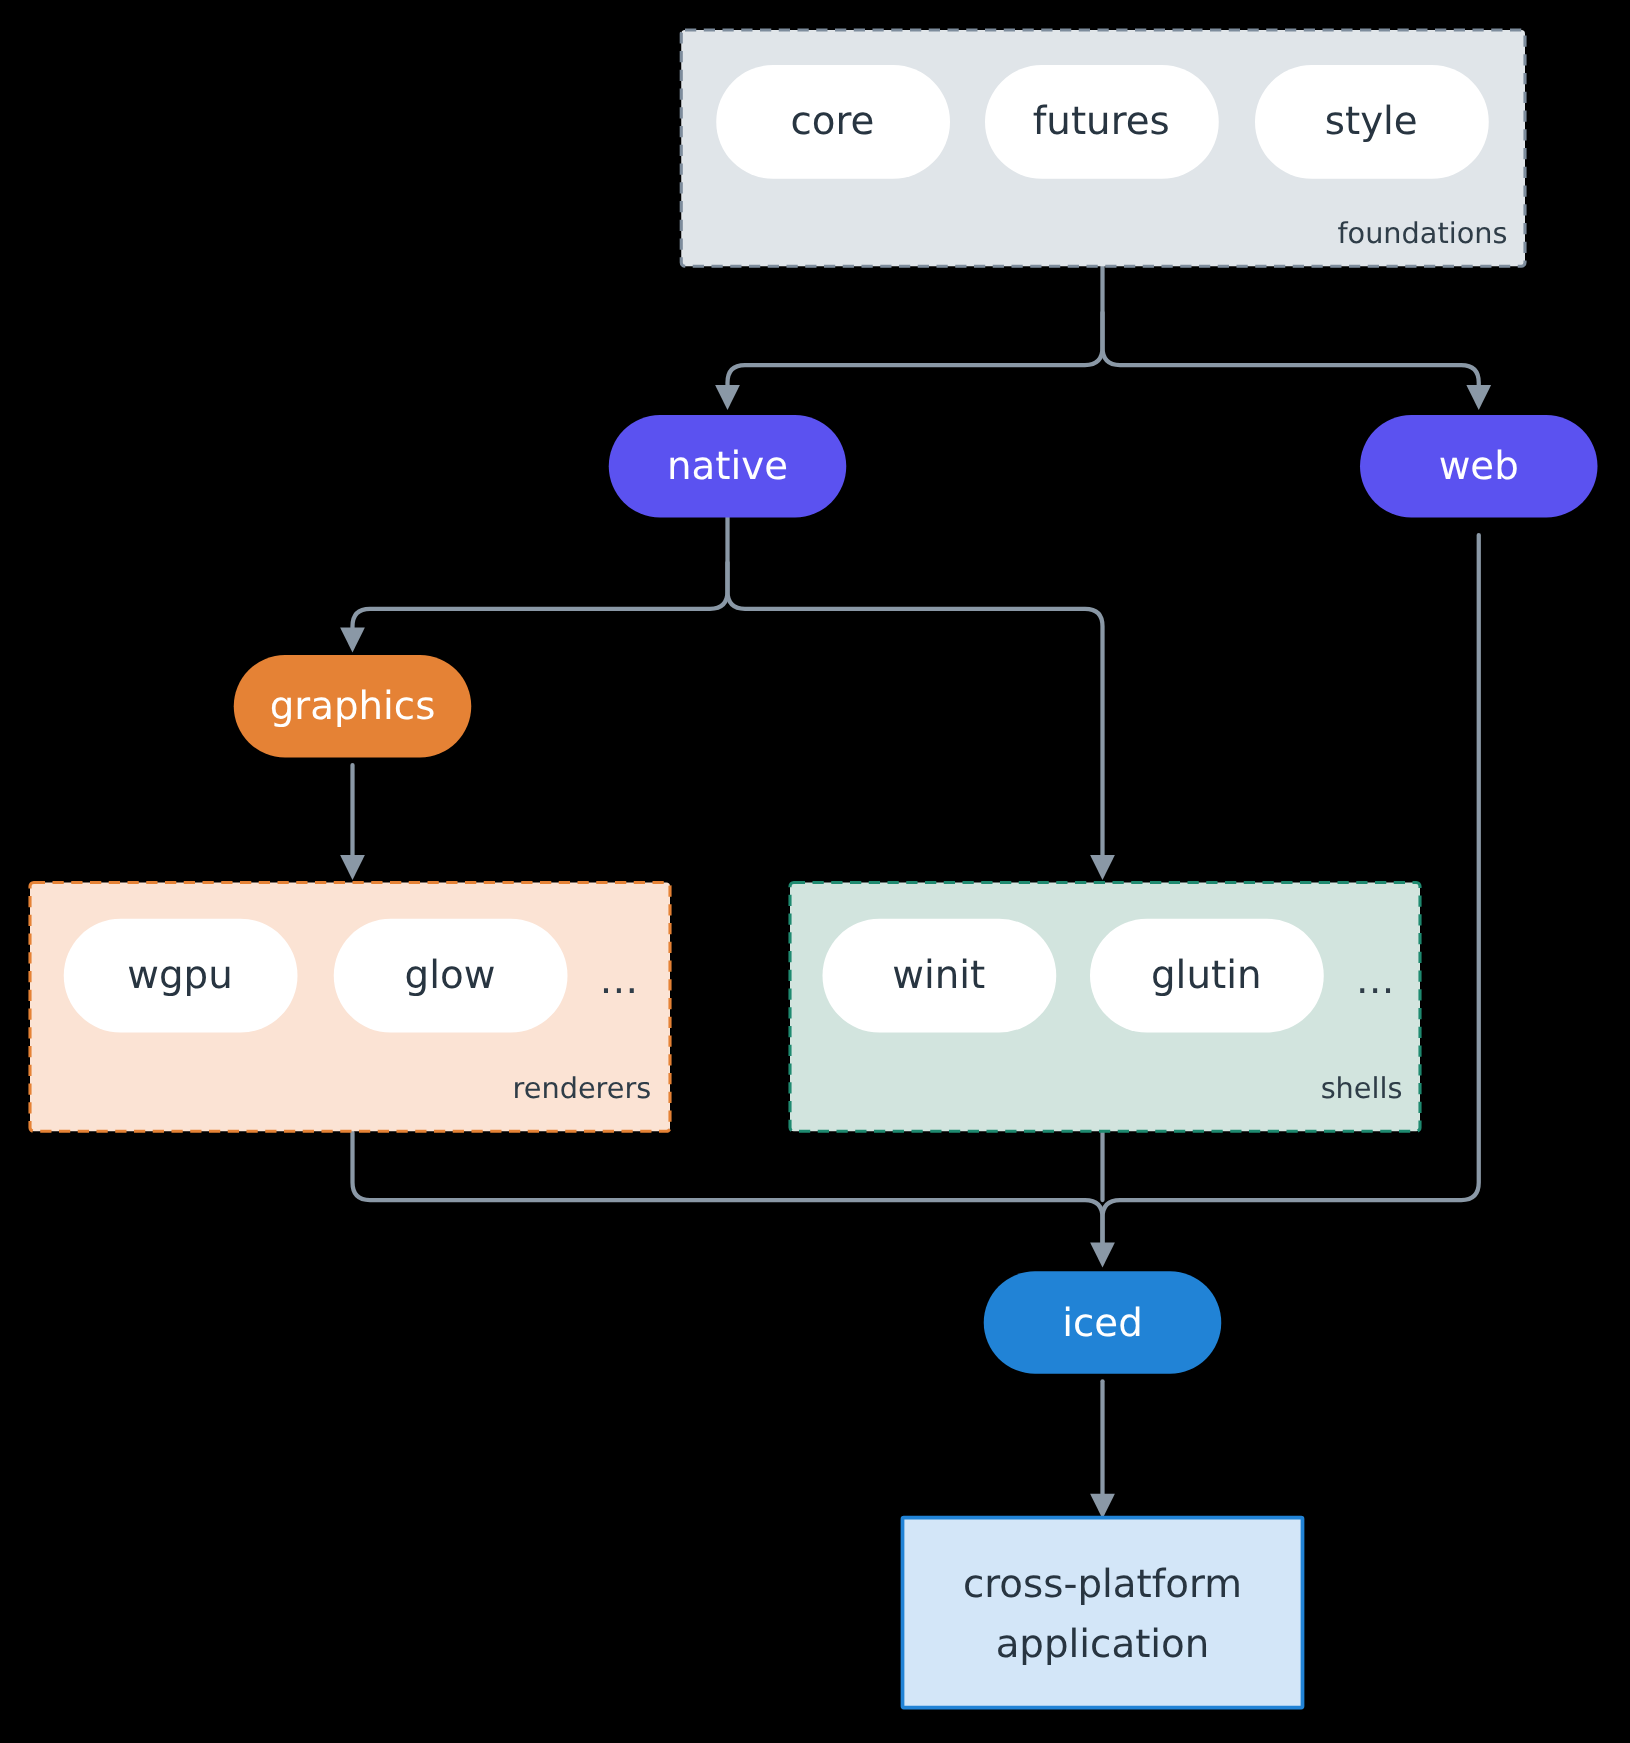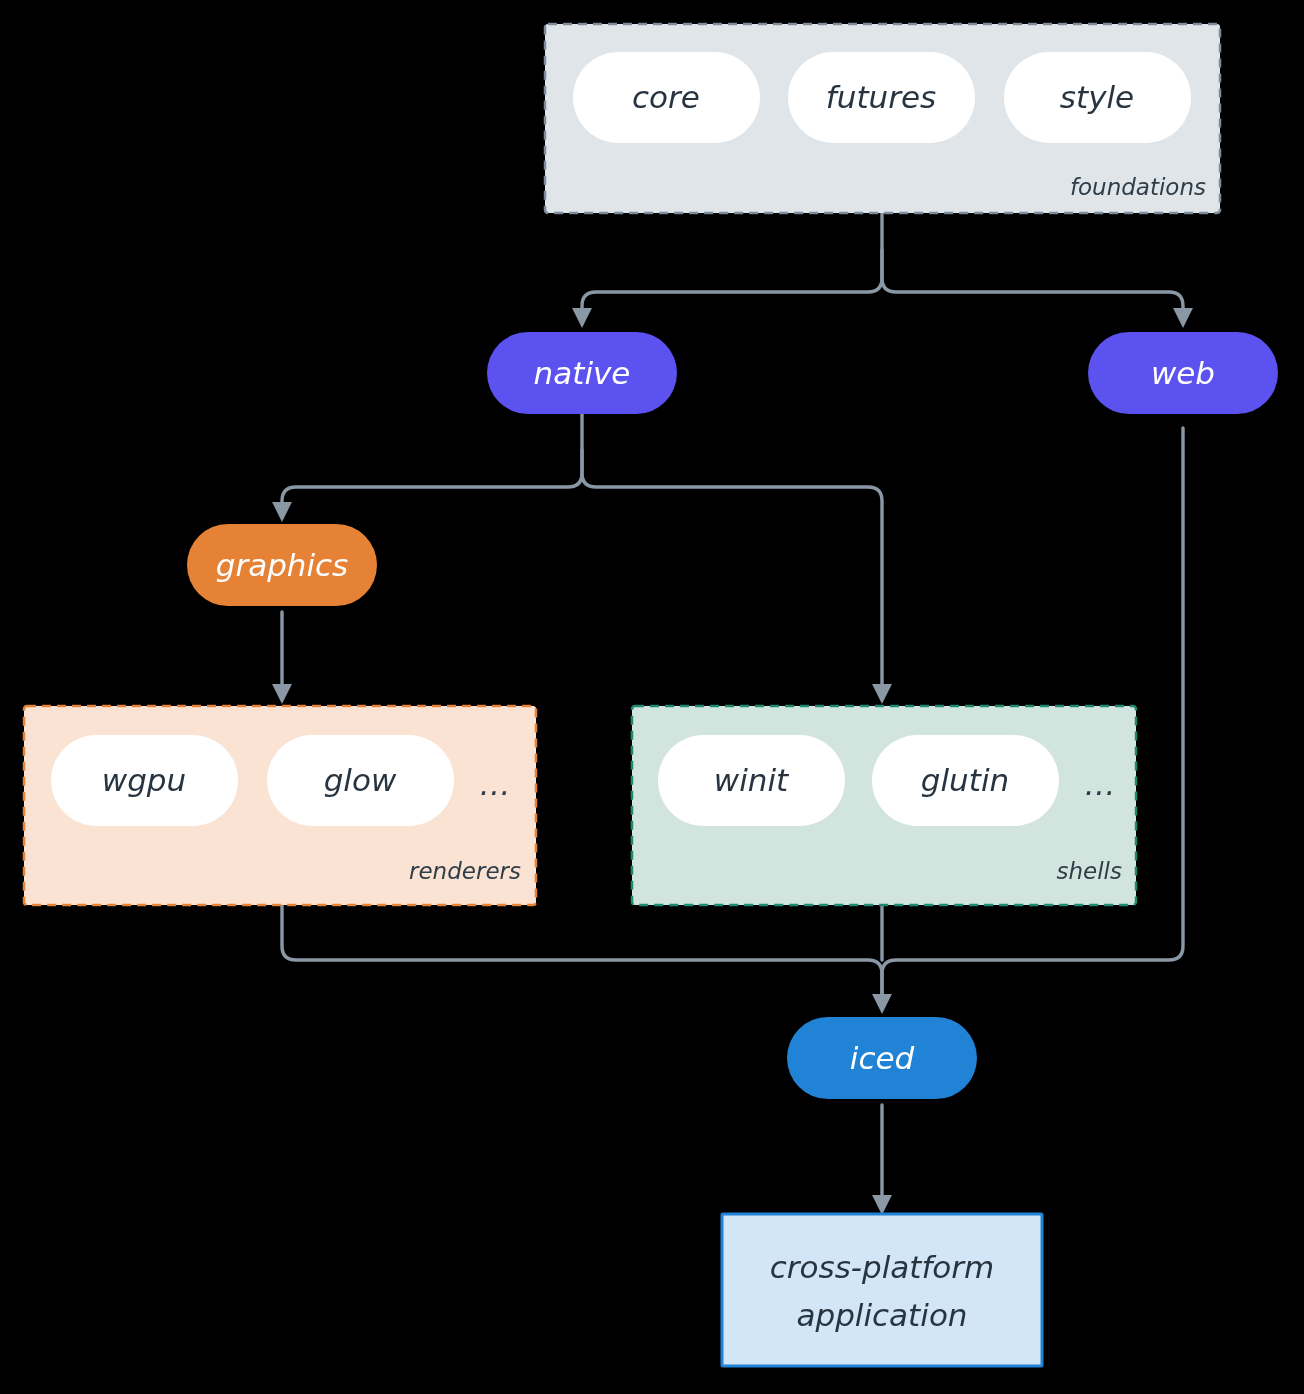--- a/index.html
+++ b/index.html
@@ -11,21 +11,20 @@
     width: 1304px;
     height: 1394px;
     overflow: hidden;
     font-family: "DejaVu Sans", sans-serif;
   }
   #diagram-root {
     position: relative;
     width: 1058px;
     height: 1394px;
     background: #000000;
-    font-style: italic;
   }
   svg#arch-svg {
     display: block;
     width: 1304px;
     height: 1394px;
   }
   .cluster-rect {
     stroke-width: 2.5;
     stroke-dasharray: 9 6;
   }

